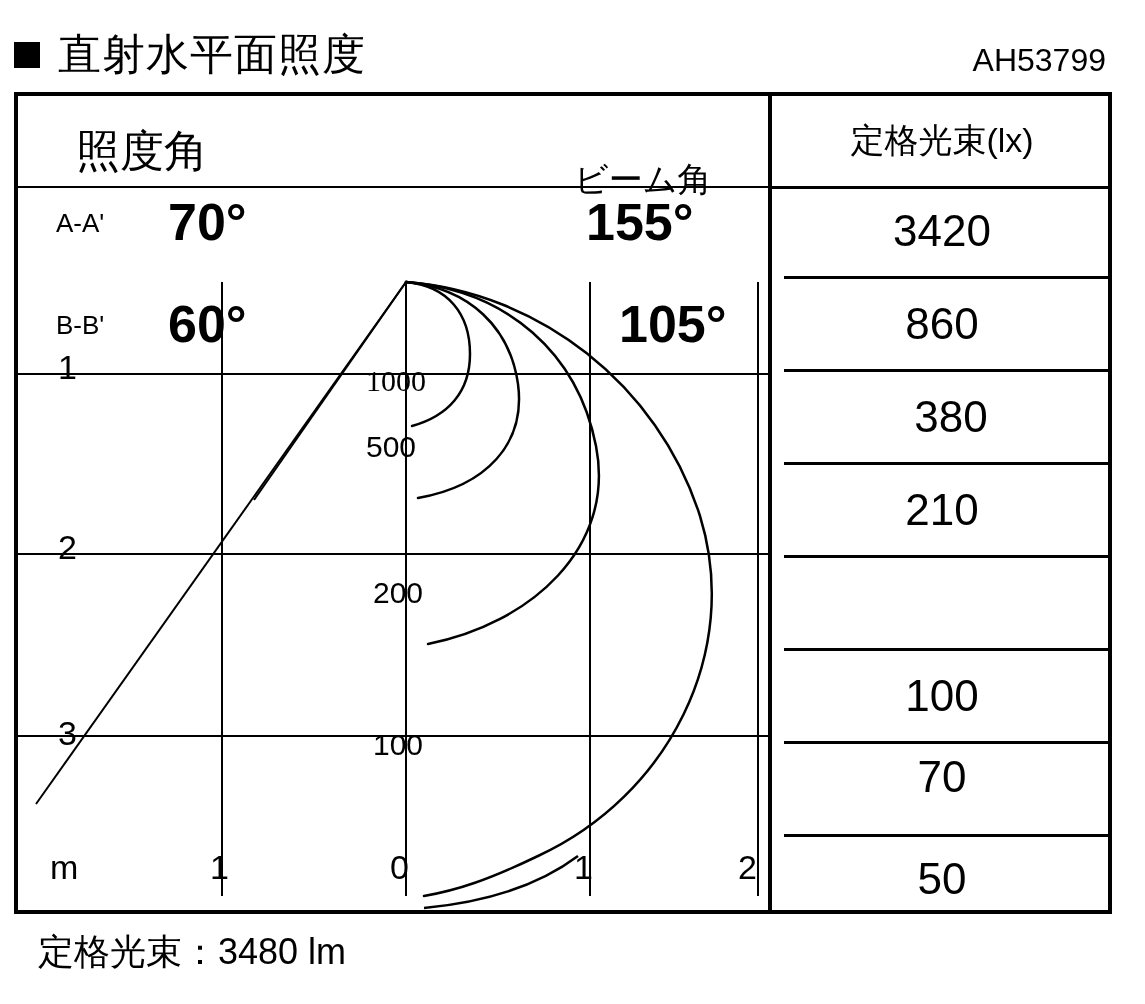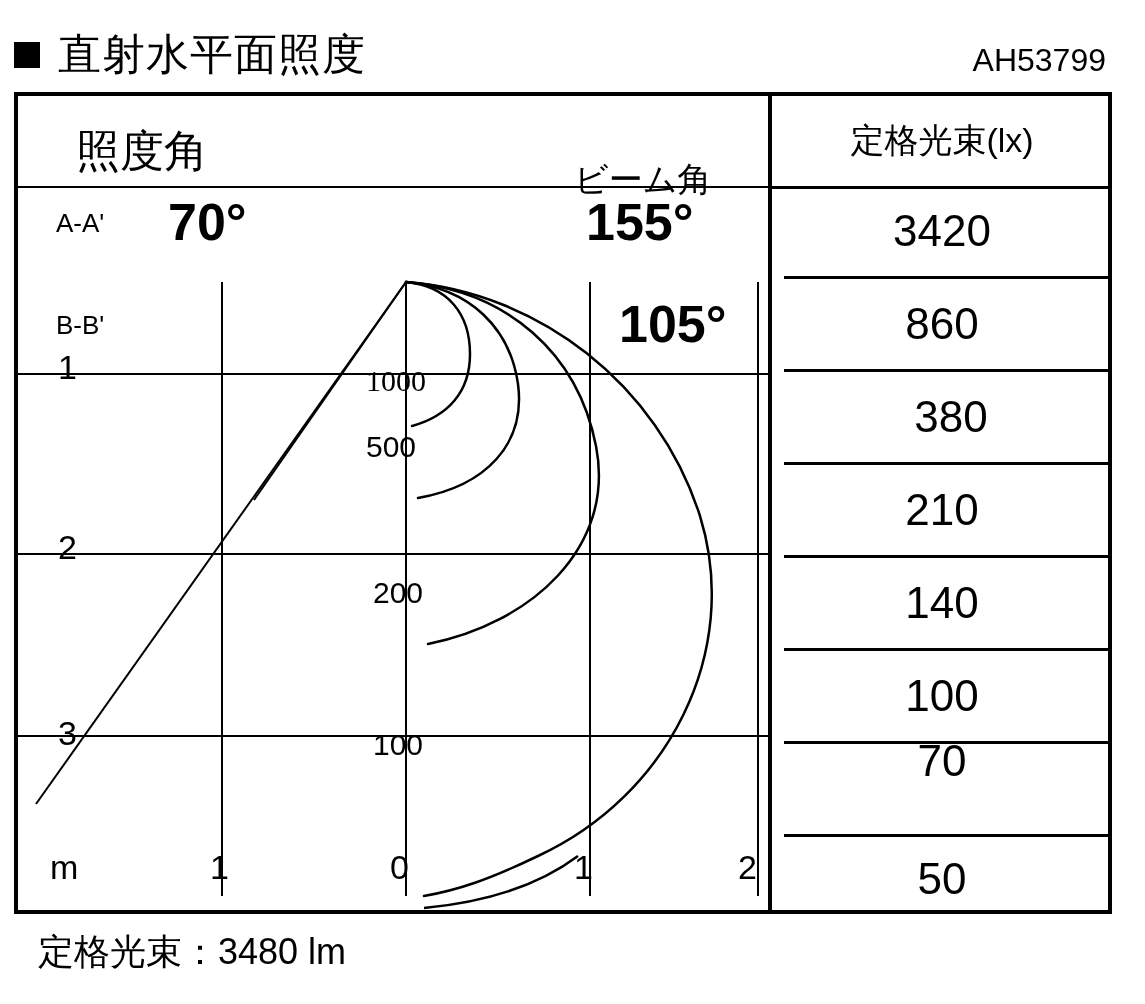--- a/index.html
+++ b/index.html
@@ -264,20 +264,21 @@
 
       <div class="hdr-rule"></div>
       <div class="lbl-angle">照度角</div>
       <div class="lbl-beam">ビーム角</div>
 
       <div class="row-aa">A-A'</div>
       <div class="val-aa-angle">70°</div>
       <div class="val-aa-beam">155°</div>
 
       <div class="row-bb">B-B'</div>
+      <div class="val-bb-angle">60°</div>
       <div class="val-bb-beam">105°</div>
 
       <svg class="chart-svg" width="750" height="814" viewBox="0 0 750 814">
 
         <g stroke="#000000" stroke-width="2" fill="none">
           <line x1="0" y1="278" x2="750" y2="278"></line>
           <line x1="0" y1="458" x2="750" y2="458"></line>
           <line x1="0" y1="640" x2="750" y2="640"></line>
 
           <line x1="204" y1="186" x2="204" y2="800"></line>
@@ -336,27 +337,26 @@
 
       <div class="tbl-cell" style="top:183px;">860</div>
       <div class="tbl-rule" style="top:273px;"></div>
 
       <div class="tbl-cell" style="top:276px;padding-left:18px;">380</div>
       <div class="tbl-rule" style="top:366px;"></div>
 
       <div class="tbl-cell" style="top:369px;">210</div>
       <div class="tbl-rule" style="top:459px;"></div>
 
-      <div class="tbl-cell" style="top:462px;">140</div>
       <div class="tbl-rule" style="top:552px;"></div>
 
       <div class="tbl-cell" style="top:555px;">100</div>
       <div class="tbl-rule" style="top:645px;"></div>
 
-      <div class="tbl-cell" style="top:620px;">70</div>
+      <div class="tbl-cell" style="top:636px;">70</div>
       <div class="tbl-rule" style="top:738px;"></div>
 
       <div class="tbl-cell" style="top:738px;">50</div>
     </div>
 
   </div>
 
   <div class="footer">定格光束：3480 lm</div>
 
 </div>

